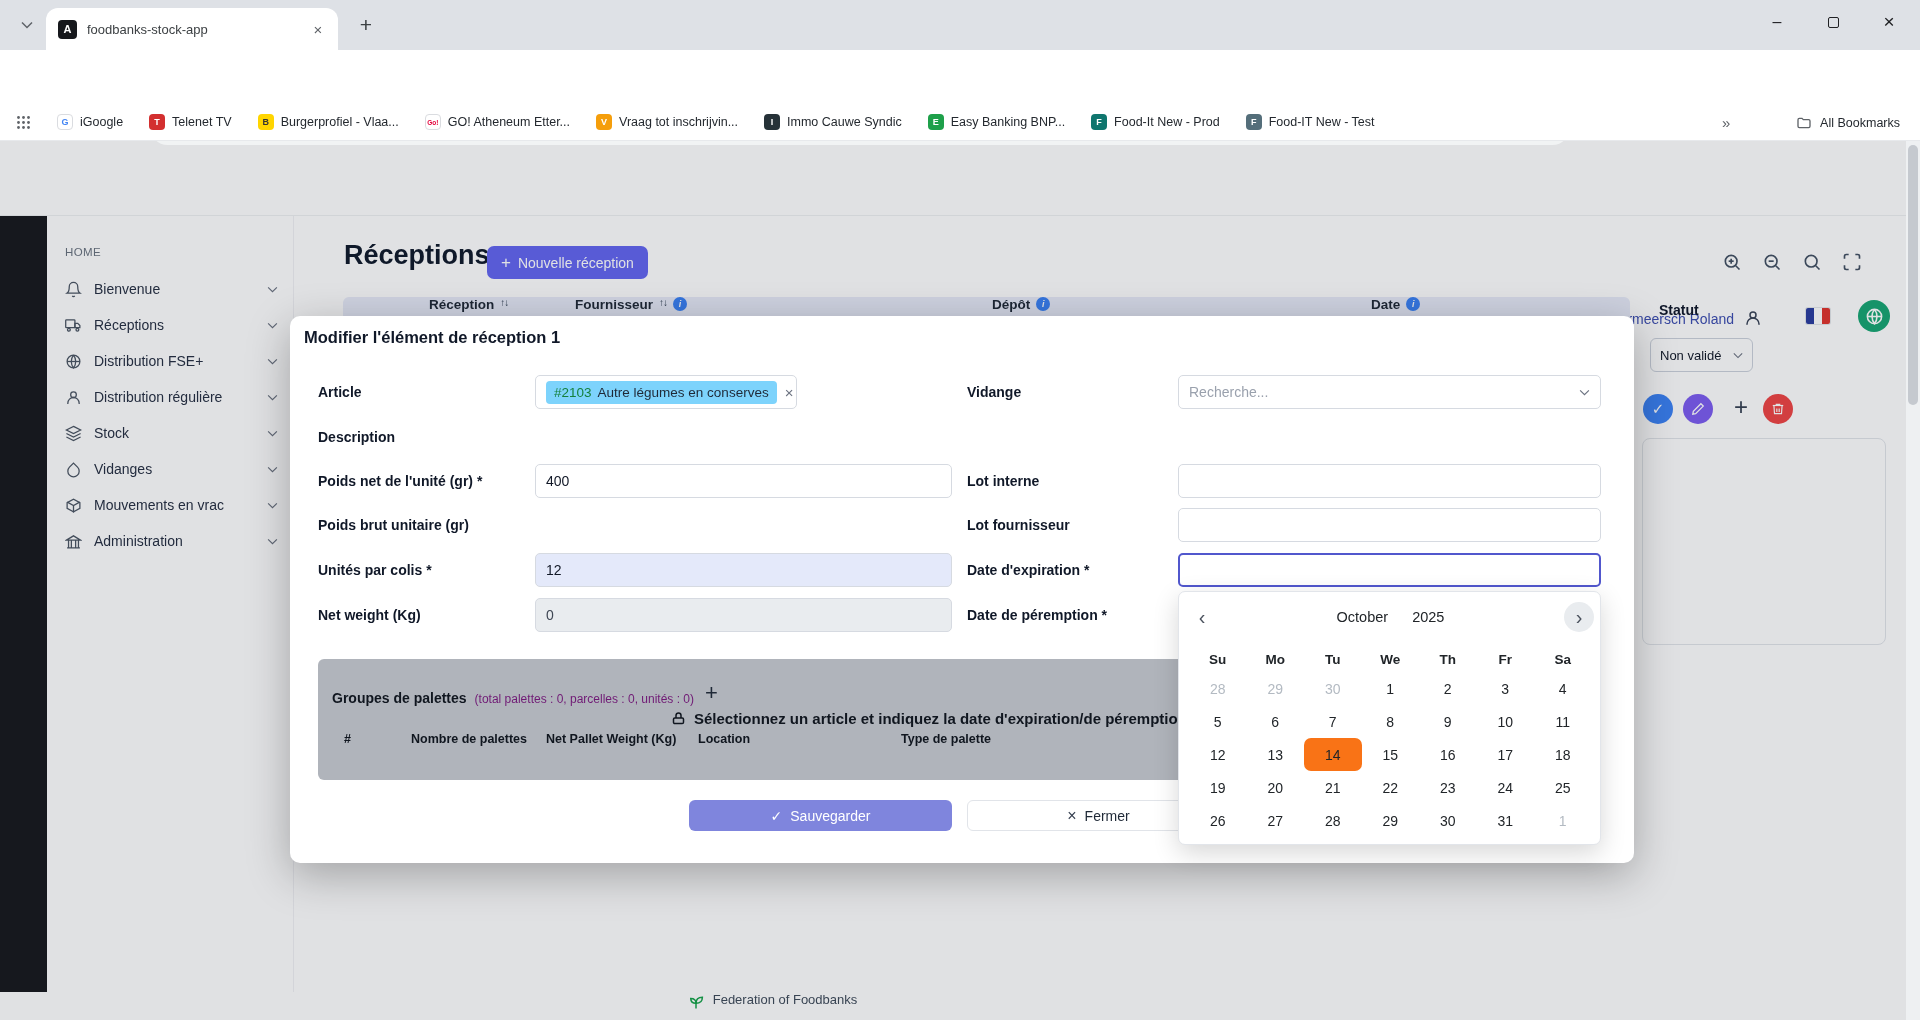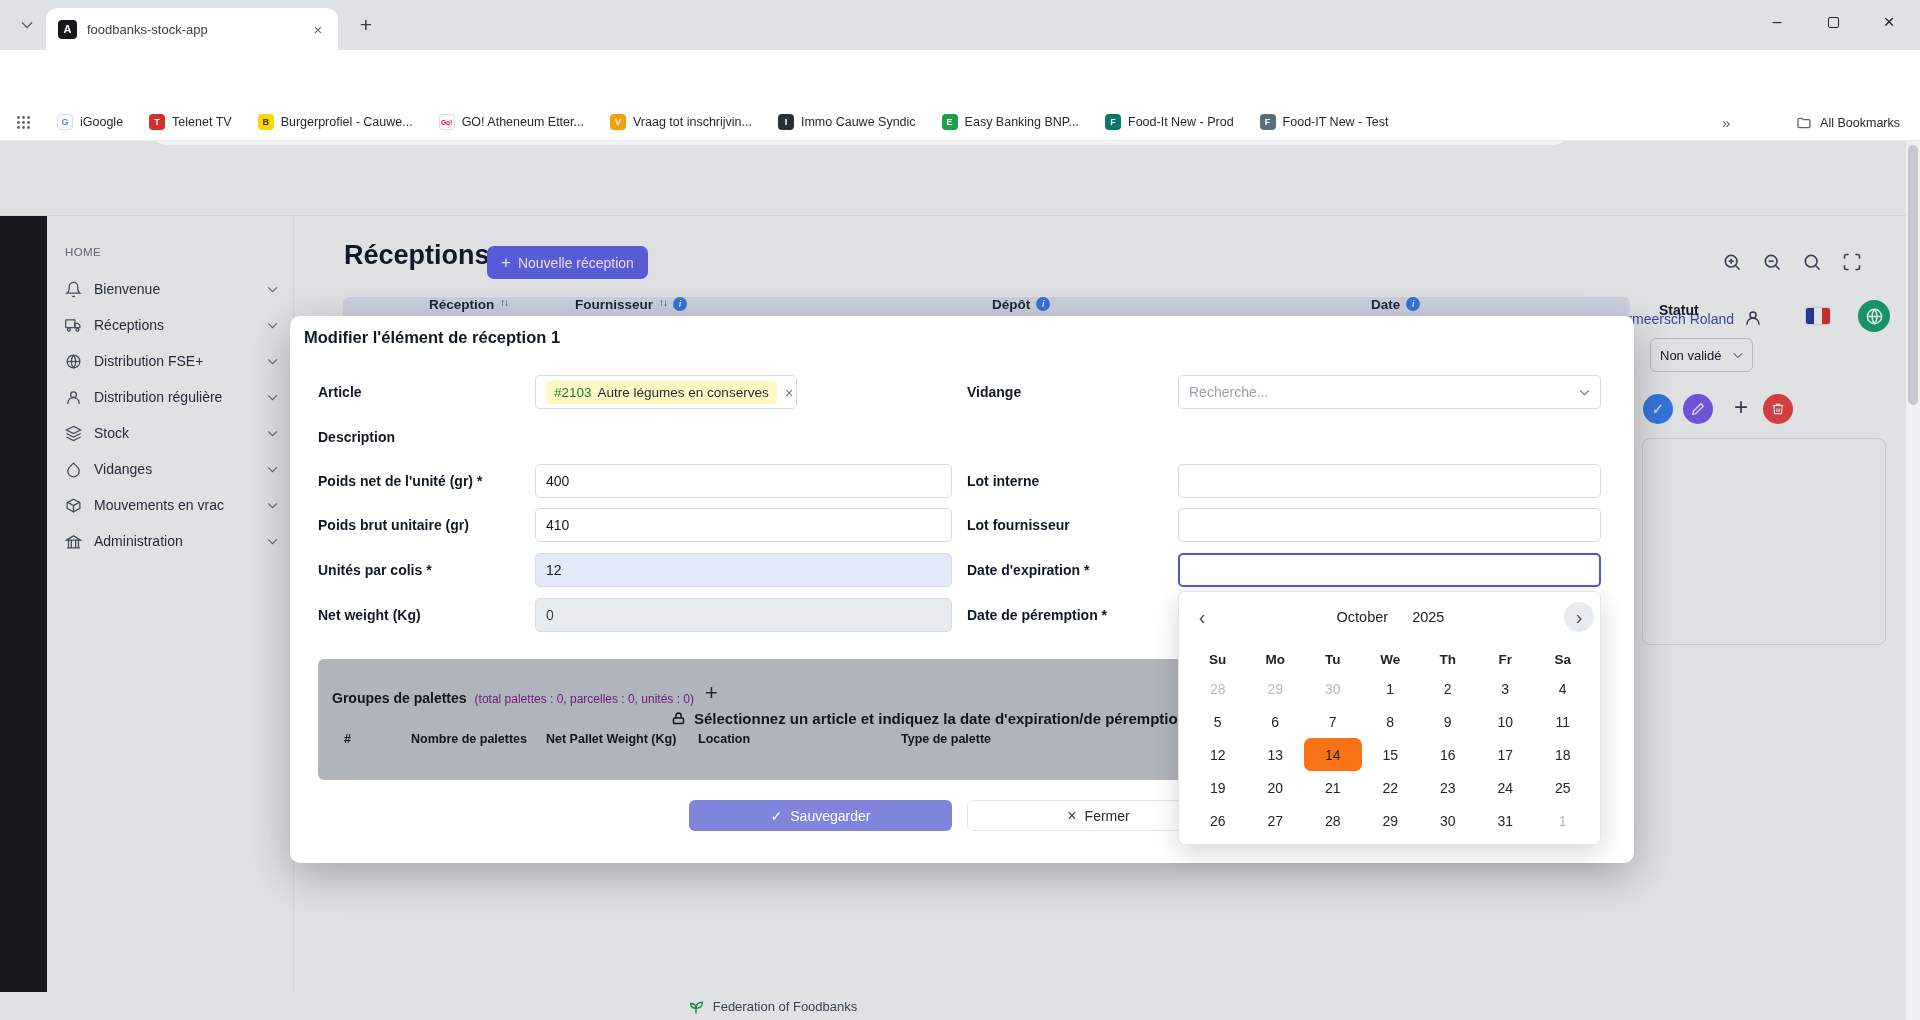--- a/index.html
+++ b/index.html
@@ -83,38 +83,38 @@
 .status-label{position:absolute;left:1659px;top:302px;font-size:14px;font-weight:bold;color:#0f172a}
 .status-select{position:absolute;left:1650px;top:338px;width:103px;height:34px;background:#fff;border:1px solid #ccd2dc;border-radius:6px;display:flex;align-items:center;gap:6px;padding:0 9px;font-size:13px;color:#111827}
 .status-select .chv{margin-left:auto;color:#6b7280}
 .act-circle{position:absolute;top:394px;width:30px;height:30px;border-radius:50%;display:flex;align-items:center;justify-content:center;color:#fff}
 .act-validate{left:1643px;background:#3b82f6;font-size:15px}
 .act-edit{left:1683px;background:#7c5cf0}
 .act-add{position:absolute;left:1726px;top:392px;width:30px;height:30px;display:flex;align-items:center;justify-content:center;font-size:24px;color:#364152}
 .act-delete{left:1763px;background:#ef4444}
 .side-card{position:absolute;left:1642px;top:438px;width:244px;height:207px;background:#fff;border:1px solid #e2e5ea;border-radius:8px}
 
-.footer{position:absolute;left:0;top:992px;width:1544px;height:28px;background:#fff;display:flex;align-items:center;justify-content:center;gap:8px;font-size:13px;color:#3f4b5a}
+.footer{position:absolute;left:0;top:992px;width:1544px;height:28px;background:#fff;display:flex;justify-content:center;gap:8px;font-size:13px;color:#3f4b5a}
 .sprout{color:#16a34a}
 
 .backdrop{position:absolute;left:0;top:141px;width:1920px;height:879px;background:rgba(15,23,42,.13);z-index:40}
 .scrollbar{position:absolute;right:0;top:141px;width:14px;height:879px;background:#eef0f2;z-index:45}
 .scroll-thumb{position:absolute;left:2px;top:4px;width:10px;height:260px;background:#c5c9cf;border-radius:5px}
 
 
 .modal{position:absolute;left:290px;top:316px;width:1344px;height:547px;background:#fff;border-radius:10px;box-shadow:0 12px 44px rgba(0,0,0,.28);z-index:50}
 .modal-title{position:absolute;left:14px;top:12px;font-size:16.5px;font-weight:bold;color:#101828}
 .flabel{position:absolute;font-size:14px;font-weight:bold;color:#101828;line-height:34px;white-space:nowrap}
 .inp{position:absolute;height:34px;border:1px solid #d6dae1;border-radius:5px;background:#fff;font-size:14px;color:#111827;padding:0 10px;font-family:inherit;display:flex;align-items:center;gap:8px}
 input.inp{display:block;line-height:32px;outline:none}
 .inp.hl{background:#e4e9fa}
 .inp.dis{background:#e9ecef;color:#3f4754}
 .inp.focused{border:2px solid #5157cd}
 .ph{color:#9aa1ad}
-.tagpill{background:#fef9c3;border-radius:4px;padding:4px 8px;font-size:13.5px;display:flex;gap:6px;align-items:flex-start;white-space:nowrap}
+.tagpill{background:#7dd3fc;border-radius:4px;padding:4px 8px;font-size:13.5px;display:flex;gap:6px;align-items:flex-start;white-space:nowrap}
 .tag-code{color:#15803d}
 .tag-text{color:#1f2937}
 .clear-x{color:#6b7280;font-size:15px}
 .sel-chev{color:#6b7280}
 .sel-chev.right{margin-left:auto}
 
 .calendar{position:absolute;left:888px;top:275px;width:423px;height:254px;background:#fff;border:1px solid #e2e5ea;border-radius:7px;box-shadow:0 8px 26px rgba(0,0,0,.16);z-index:5}
 .cal-header{position:absolute;left:8px;top:8px;width:407px;height:34px;display:flex;align-items:center}
 .cal-nav{width:30px;height:30px;border-radius:50%;display:flex;align-items:center;justify-content:center;font-size:20px;color:#49505c}
 .cal-nav.next{background:#e9ecef}
@@ -220,21 +220,21 @@
         <div class="bm fav-g">
         <span class="bm-ic">G</span>
         <span class="bm-label">iGoogle</span>
       </div>
         <div class="bm fav-red">
         <span class="bm-ic">T</span>
         <span class="bm-label">Telenet TV</span>
       </div>
         <div class="bm fav-yellow">
         <span class="bm-ic">B</span>
-        <span class="bm-label">Burgerprofiel - Cauwe...</span>
+        <span class="bm-label">Burgerprofiel - Vlaa...</span>
       </div>
         <div class="bm fav-go">
         <span class="bm-ic">Go!</span>
         <span class="bm-label">GO! Atheneum Etter...</span>
       </div>
         <div class="bm fav-orange">
         <span class="bm-ic">V</span>
         <span class="bm-label">Vraag tot inschrijvin...</span>
       </div>
         <div class="bm fav-dark">
@@ -504,21 +504,20 @@
     </div>
 
     <div class="flabel" style="left:28px;top:104px">Description</div>
 
     <div class="flabel" style="left:28px;top:148px">Poids net de l'unité (gr) *</div>
     <input class="inp" style="left: 245px; top: 148px; width: 417px;" readonly="" value="400">
     <div class="flabel" style="left:677px;top:148px">Lot interne</div>
     <input class="inp" style="left: 888px; top: 148px; width: 423px;" readonly="">
 
     <div class="flabel" style="left:28px;top:192px">Poids brut unitaire (gr)</div>
-    <input class="inp" style="left: 245px; top: 192px; width: 417px;" readonly="" value="410">
     <div class="flabel" style="left:677px;top:192px">Lot fournisseur</div>
     <input class="inp" style="left: 888px; top: 192px; width: 423px;" readonly="">
 
     <div class="flabel" style="left:28px;top:237px">Unités par colis *</div>
     <input class="inp hl" style="left: 245px; top: 237px; width: 417px;" readonly="" value="12">
     <div class="flabel" style="left:677px;top:237px">Date d'expiration *</div>
     <input class="inp focused" style="left: 888px; top: 237px; width: 423px;" readonly="">
 
     <div class="flabel" style="left:28px;top:282px">Net weight (Kg)</div>
     <input class="inp dis" style="left: 245px; top: 282px; width: 417px;" readonly="" value="0">

